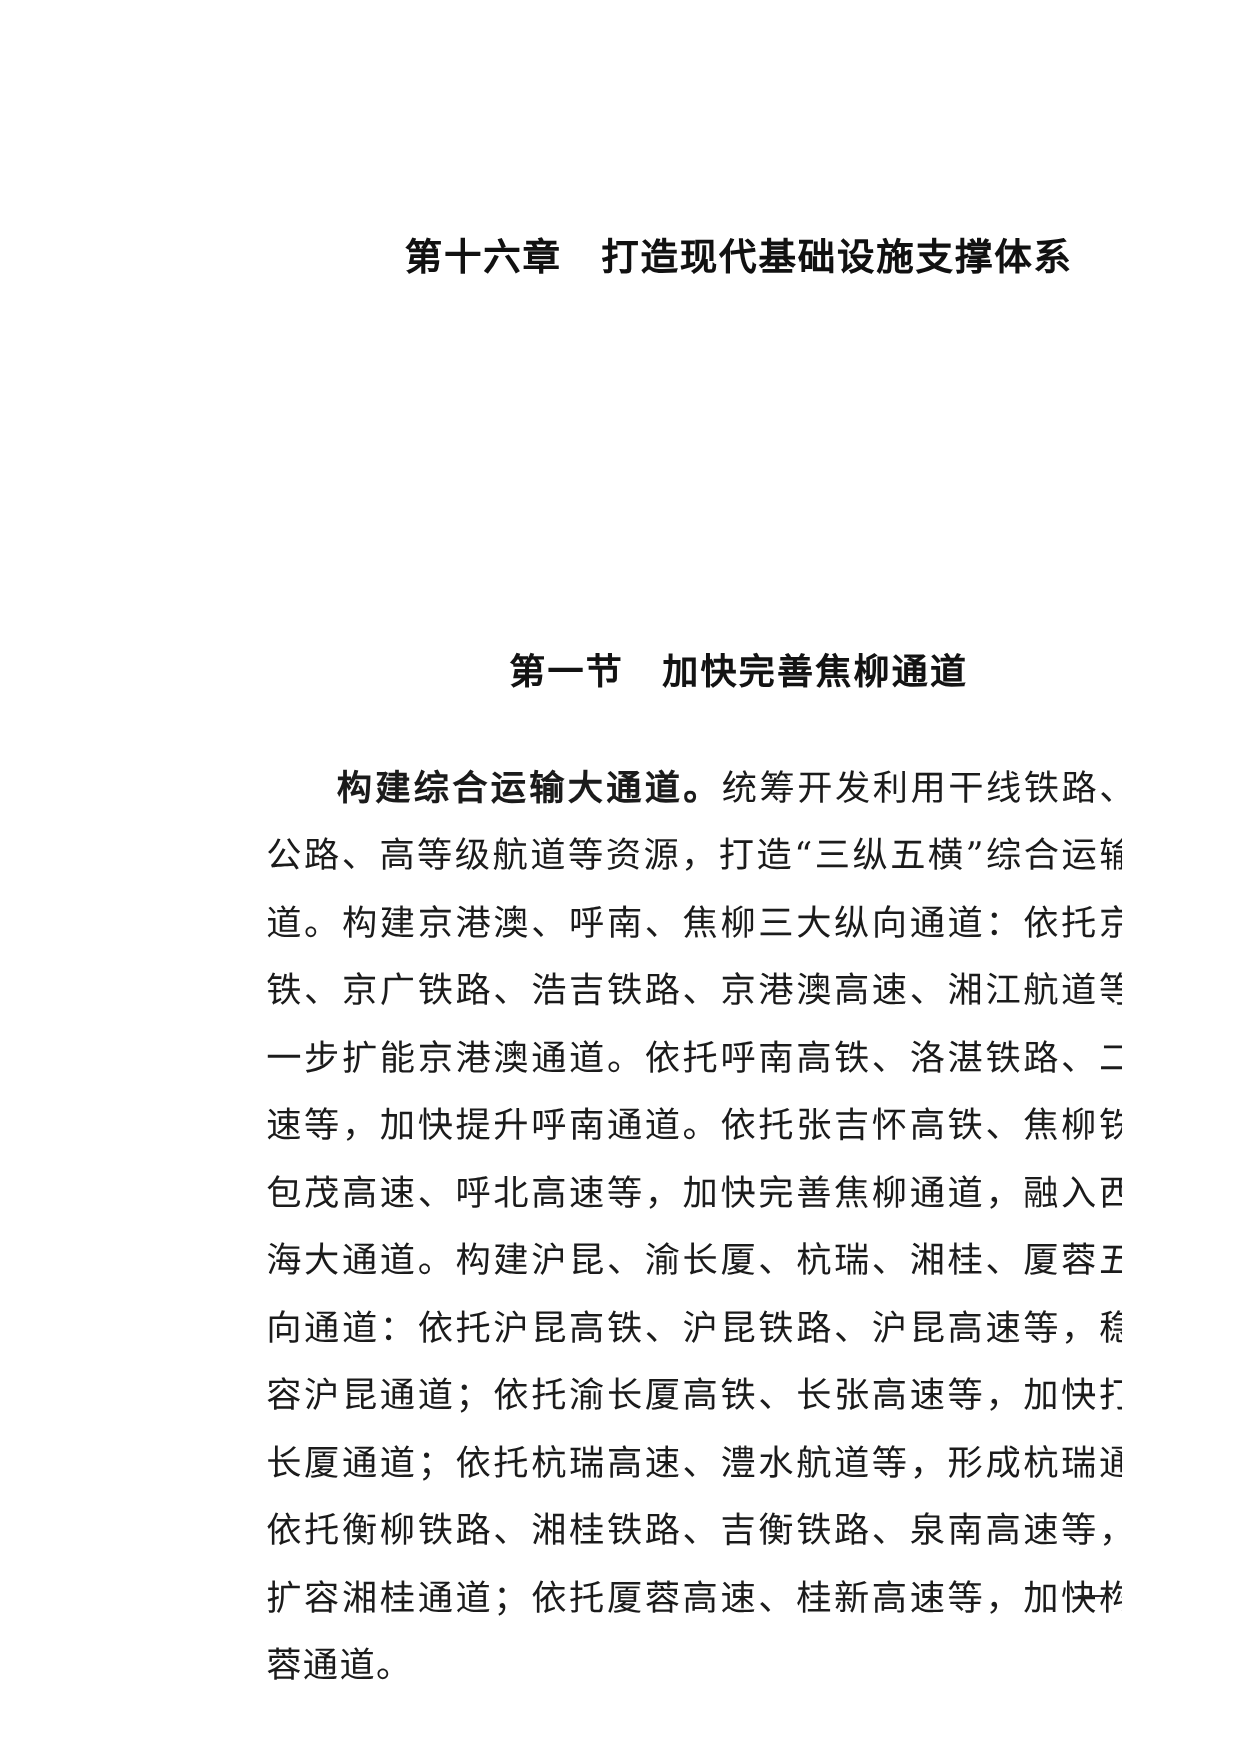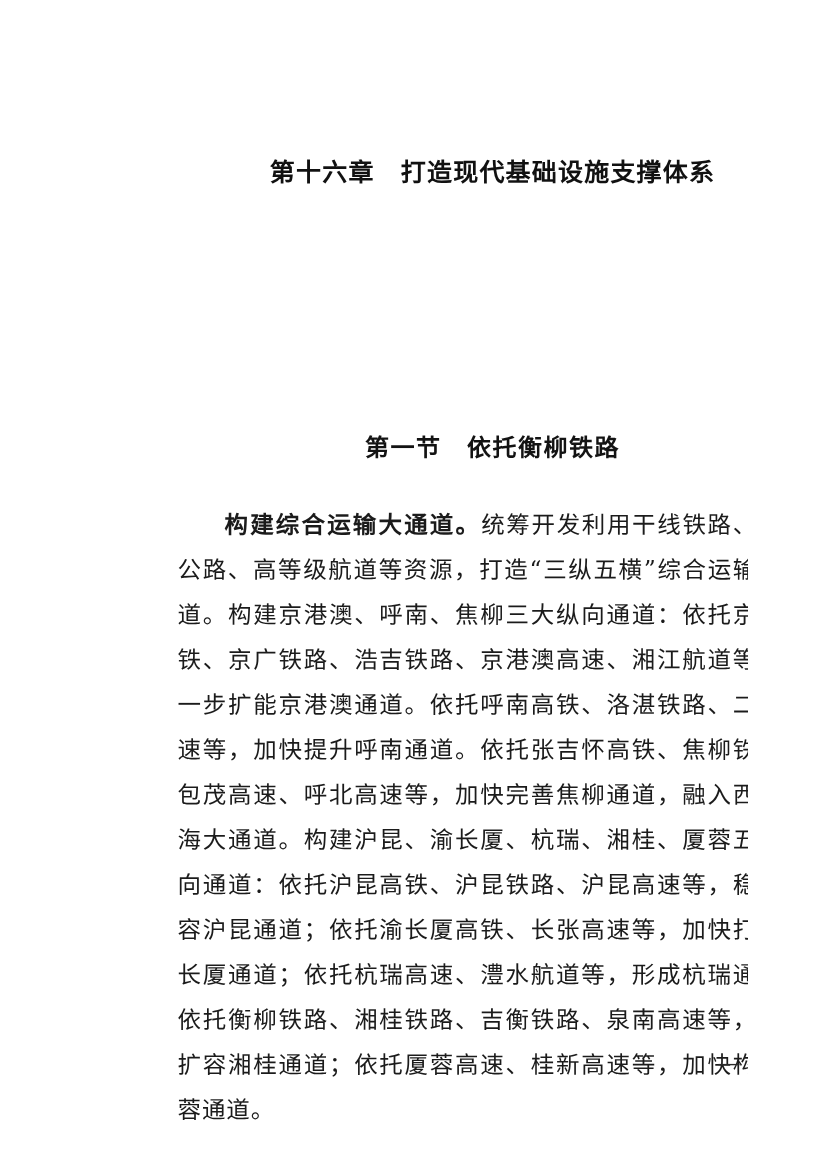--- a/index.html
+++ b/index.html
@@ -89,19 +89,19 @@
   }
 </style>
 </head>
 <body>
 
 <div class="page">
 
   <h1 class="column chapter-title">第十六章　打造现代基础设施支撑体系</h1>
 
 
-  <h2 class="column section-title">第一节　依托衡柳铁路</h2>
+  <h2 class="column section-title">第一节　加快完善焦柳通道</h2>
 
   <p class="column body-para indent" id="para-main"><span class="lead-bold">构建综合运输大通道。</span><span>统筹开发利用干线铁路、高速公路、高等级航道等资源，打造“三纵五横”综合运输大通道。构建京港澳、呼南、焦柳三大纵向通道：依托京广高铁、京广铁路、浩吉铁路、京港澳高速、湘江航道等，进一步扩能京港澳通道。依托呼南高铁、洛湛铁路、二广高速等，加快提升呼南通道。依托张吉怀高铁、焦柳铁路、包茂高速、呼北高速等，加快完善焦柳通道，融入西部陆海大通道。构建沪昆、渝长厦、杭瑞、湘桂、厦蓉五大横向通道：依托沪昆高铁、沪昆铁路、沪昆高速等，稳步扩容沪昆通道；依托渝长厦高铁、长张高速等，加快打通渝长厦通道；依托杭瑞高速、澧水航道等，形成杭瑞通道；依托衡柳铁路、湘桂铁路、吉衡铁路、泉南高速等，逐步扩容湘桂通道；依托厦蓉高速、桂新高速等，加快构建厦蓉通道。</span></p>
 
   <div class="page-number">— 87 —</div>
 
 </div>
 
 </body></html>

